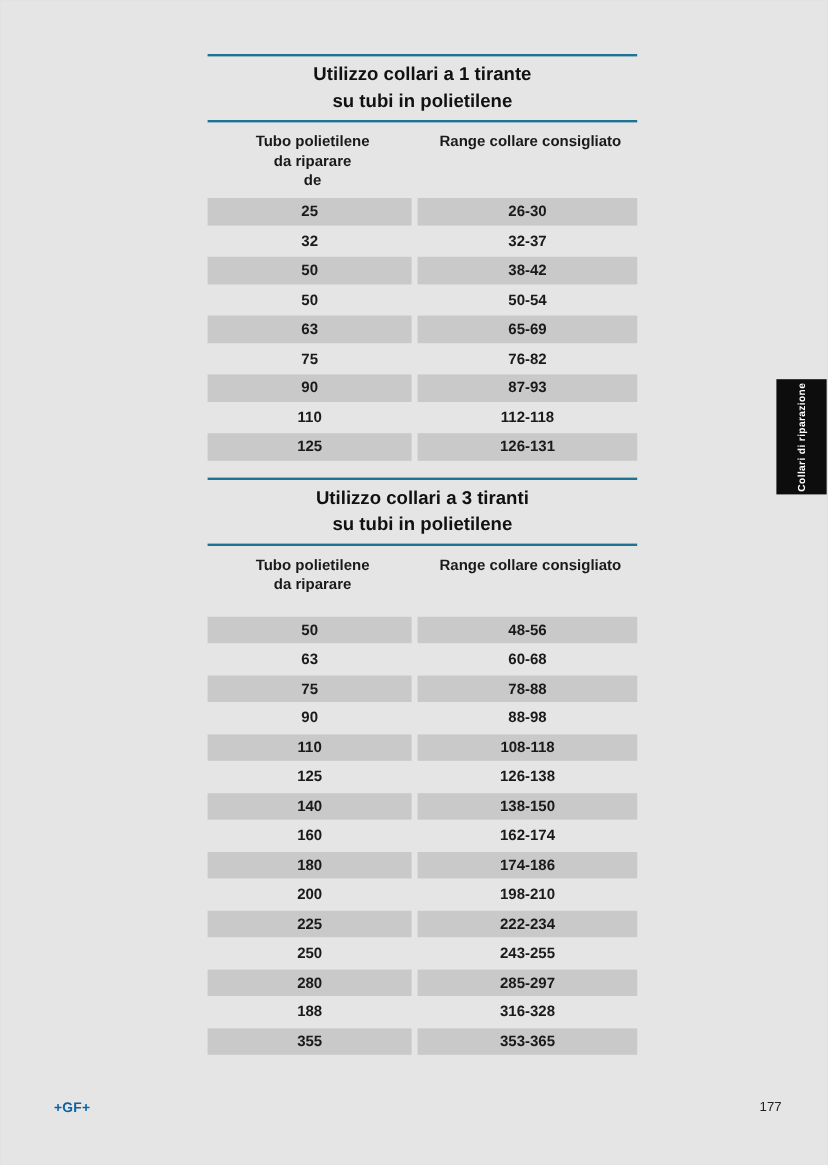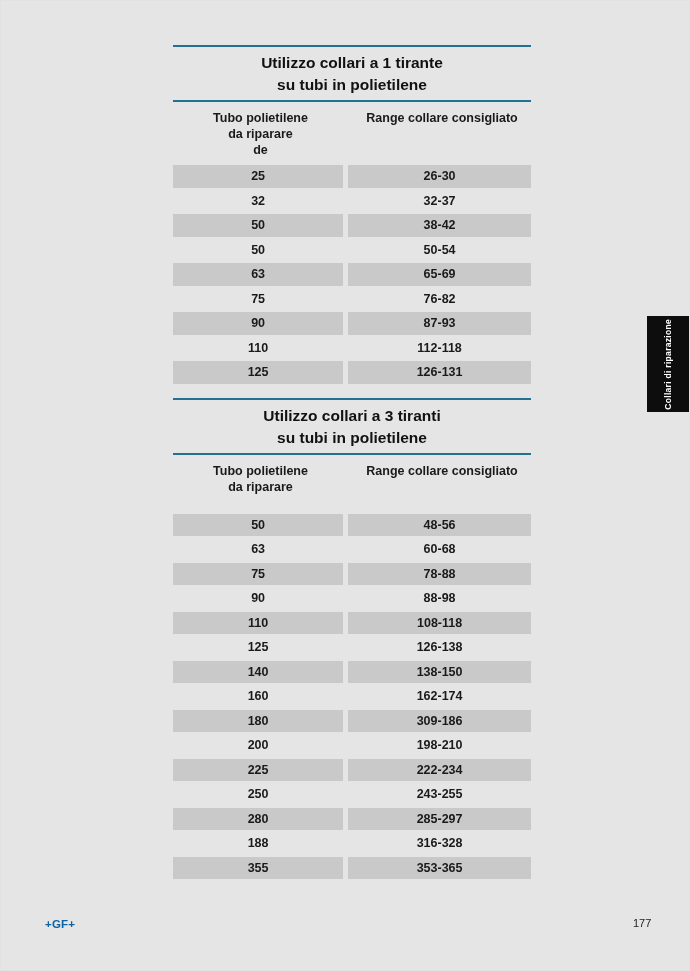--- a/index.html
+++ b/index.html
@@ -186,21 +186,21 @@
           <div class="trow gray">
             <div class="tcell c1">140</div>
             <div class="tcell c2">138-150</div>
           </div>
           <div class="trow plain">
             <div class="tcell c1">160</div>
             <div class="tcell c2">162-174</div>
           </div>
           <div class="trow gray">
             <div class="tcell c1">180</div>
-            <div class="tcell c2">309-186</div>
+            <div class="tcell c2">174-186</div>
           </div>
           <div class="trow plain">
             <div class="tcell c1">200</div>
             <div class="tcell c2">198-210</div>
           </div>
           <div class="trow gray">
             <div class="tcell c1">225</div>
             <div class="tcell c2">222-234</div>
           </div>
           <div class="trow plain">

